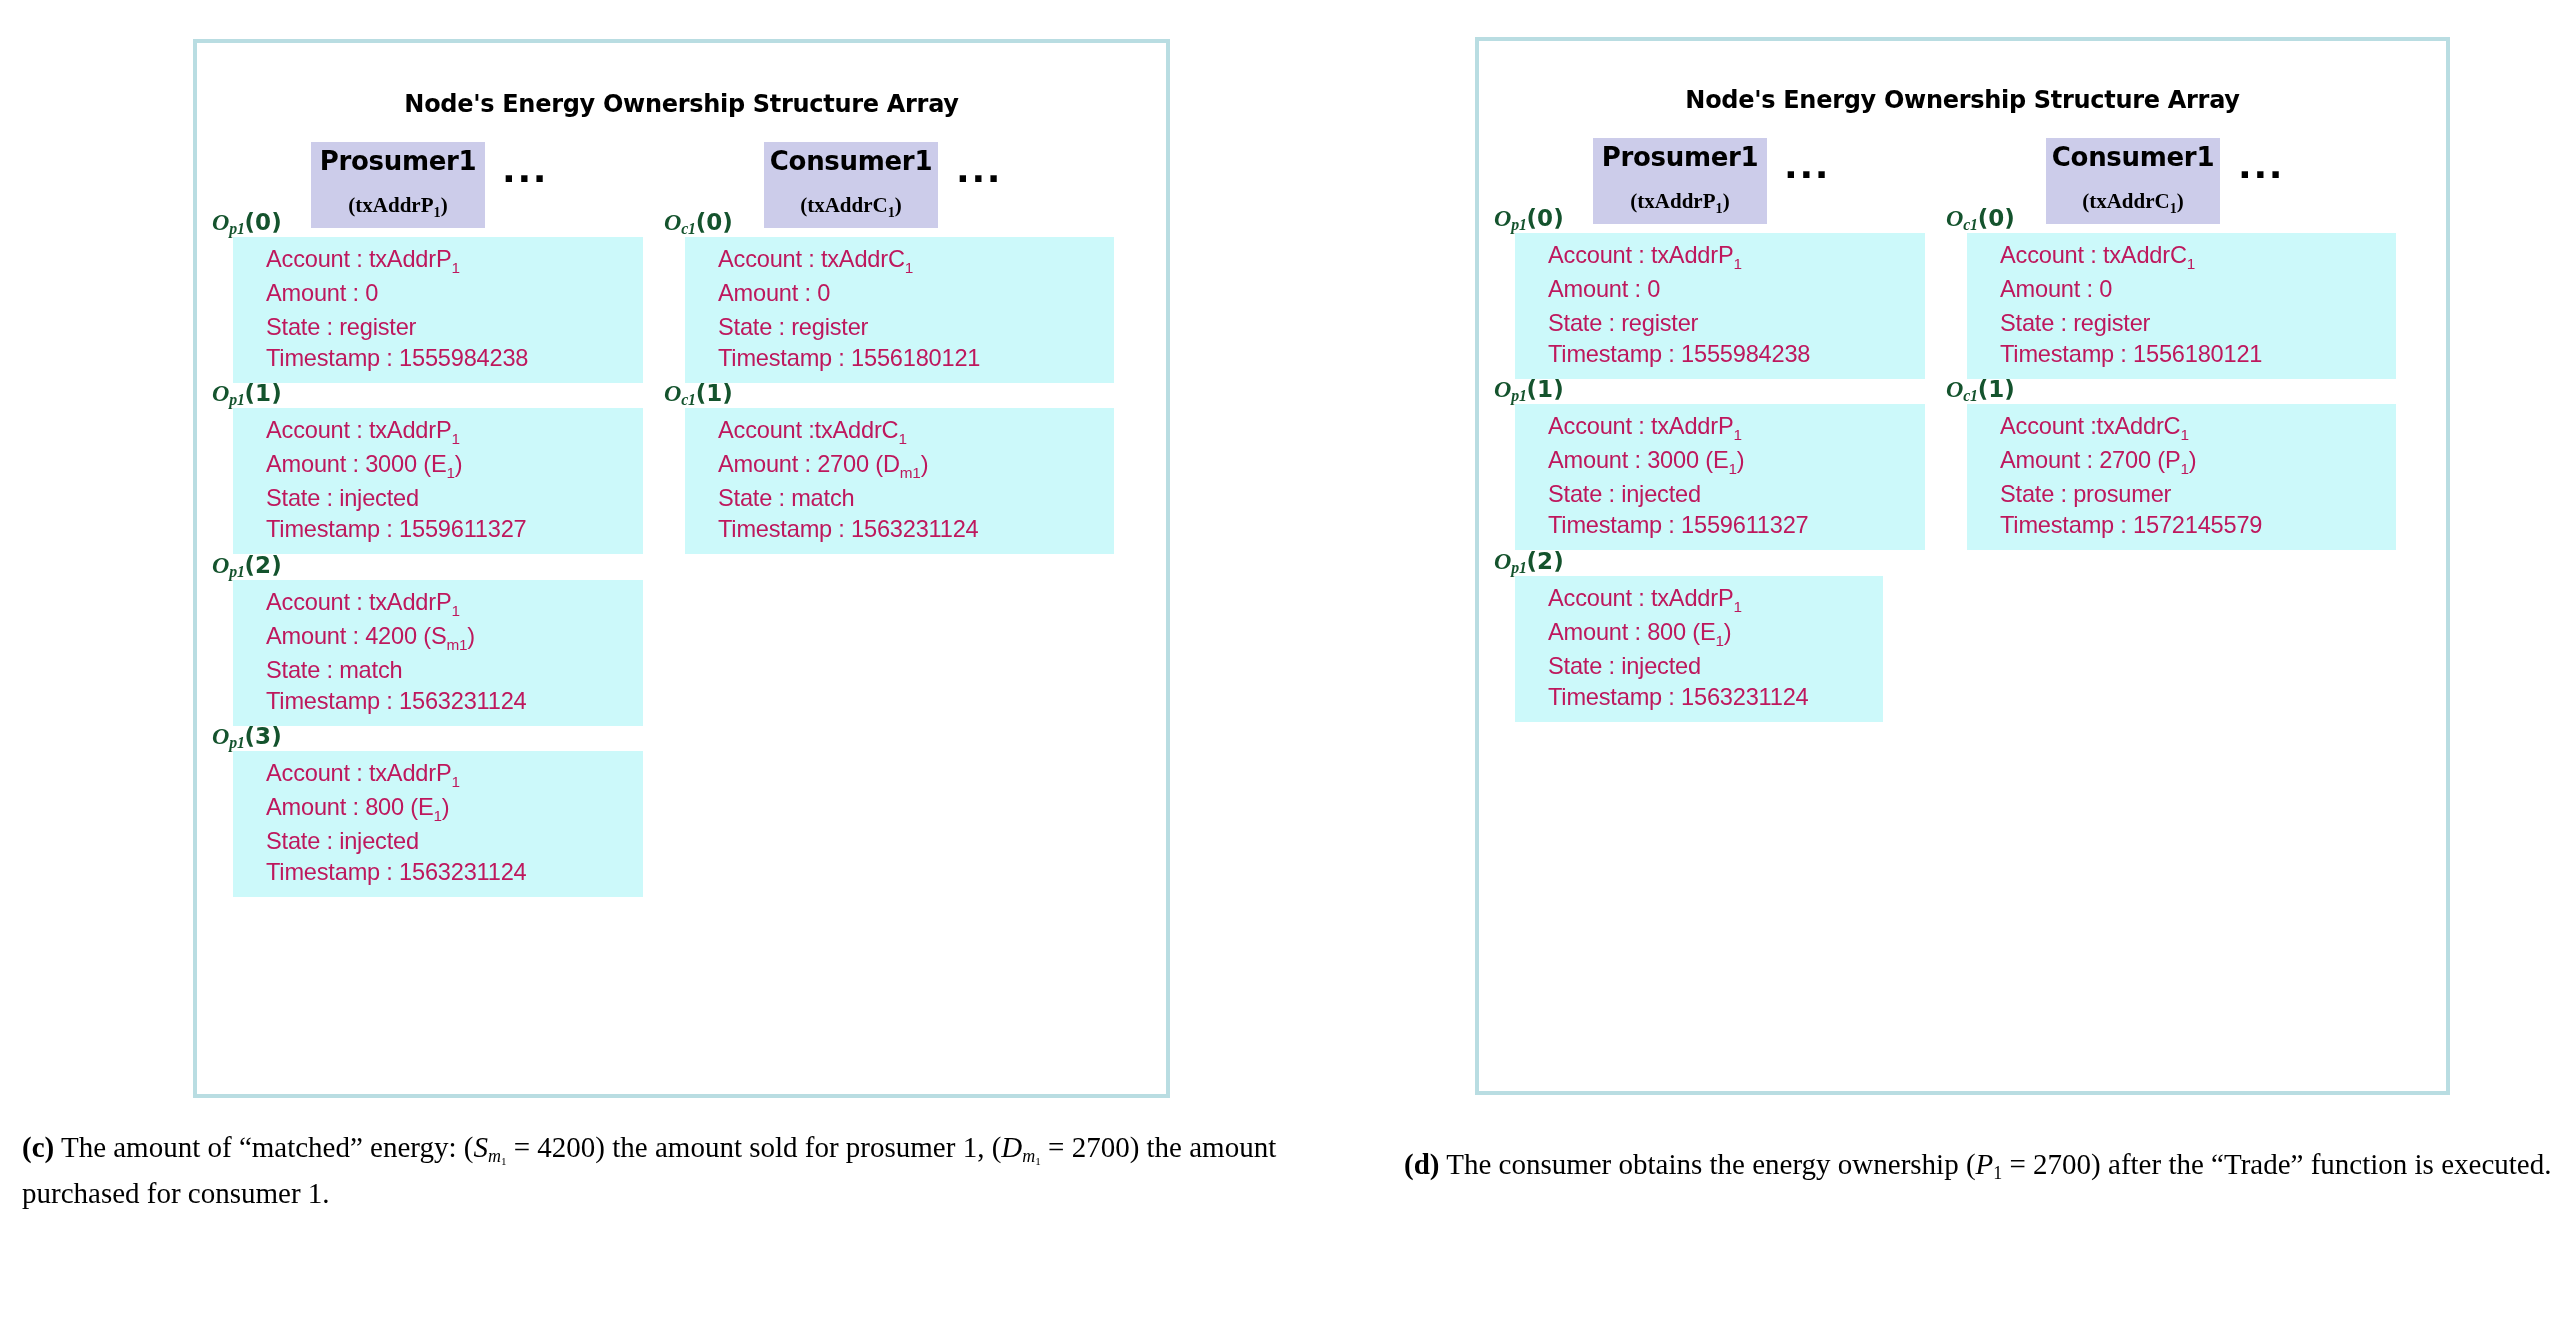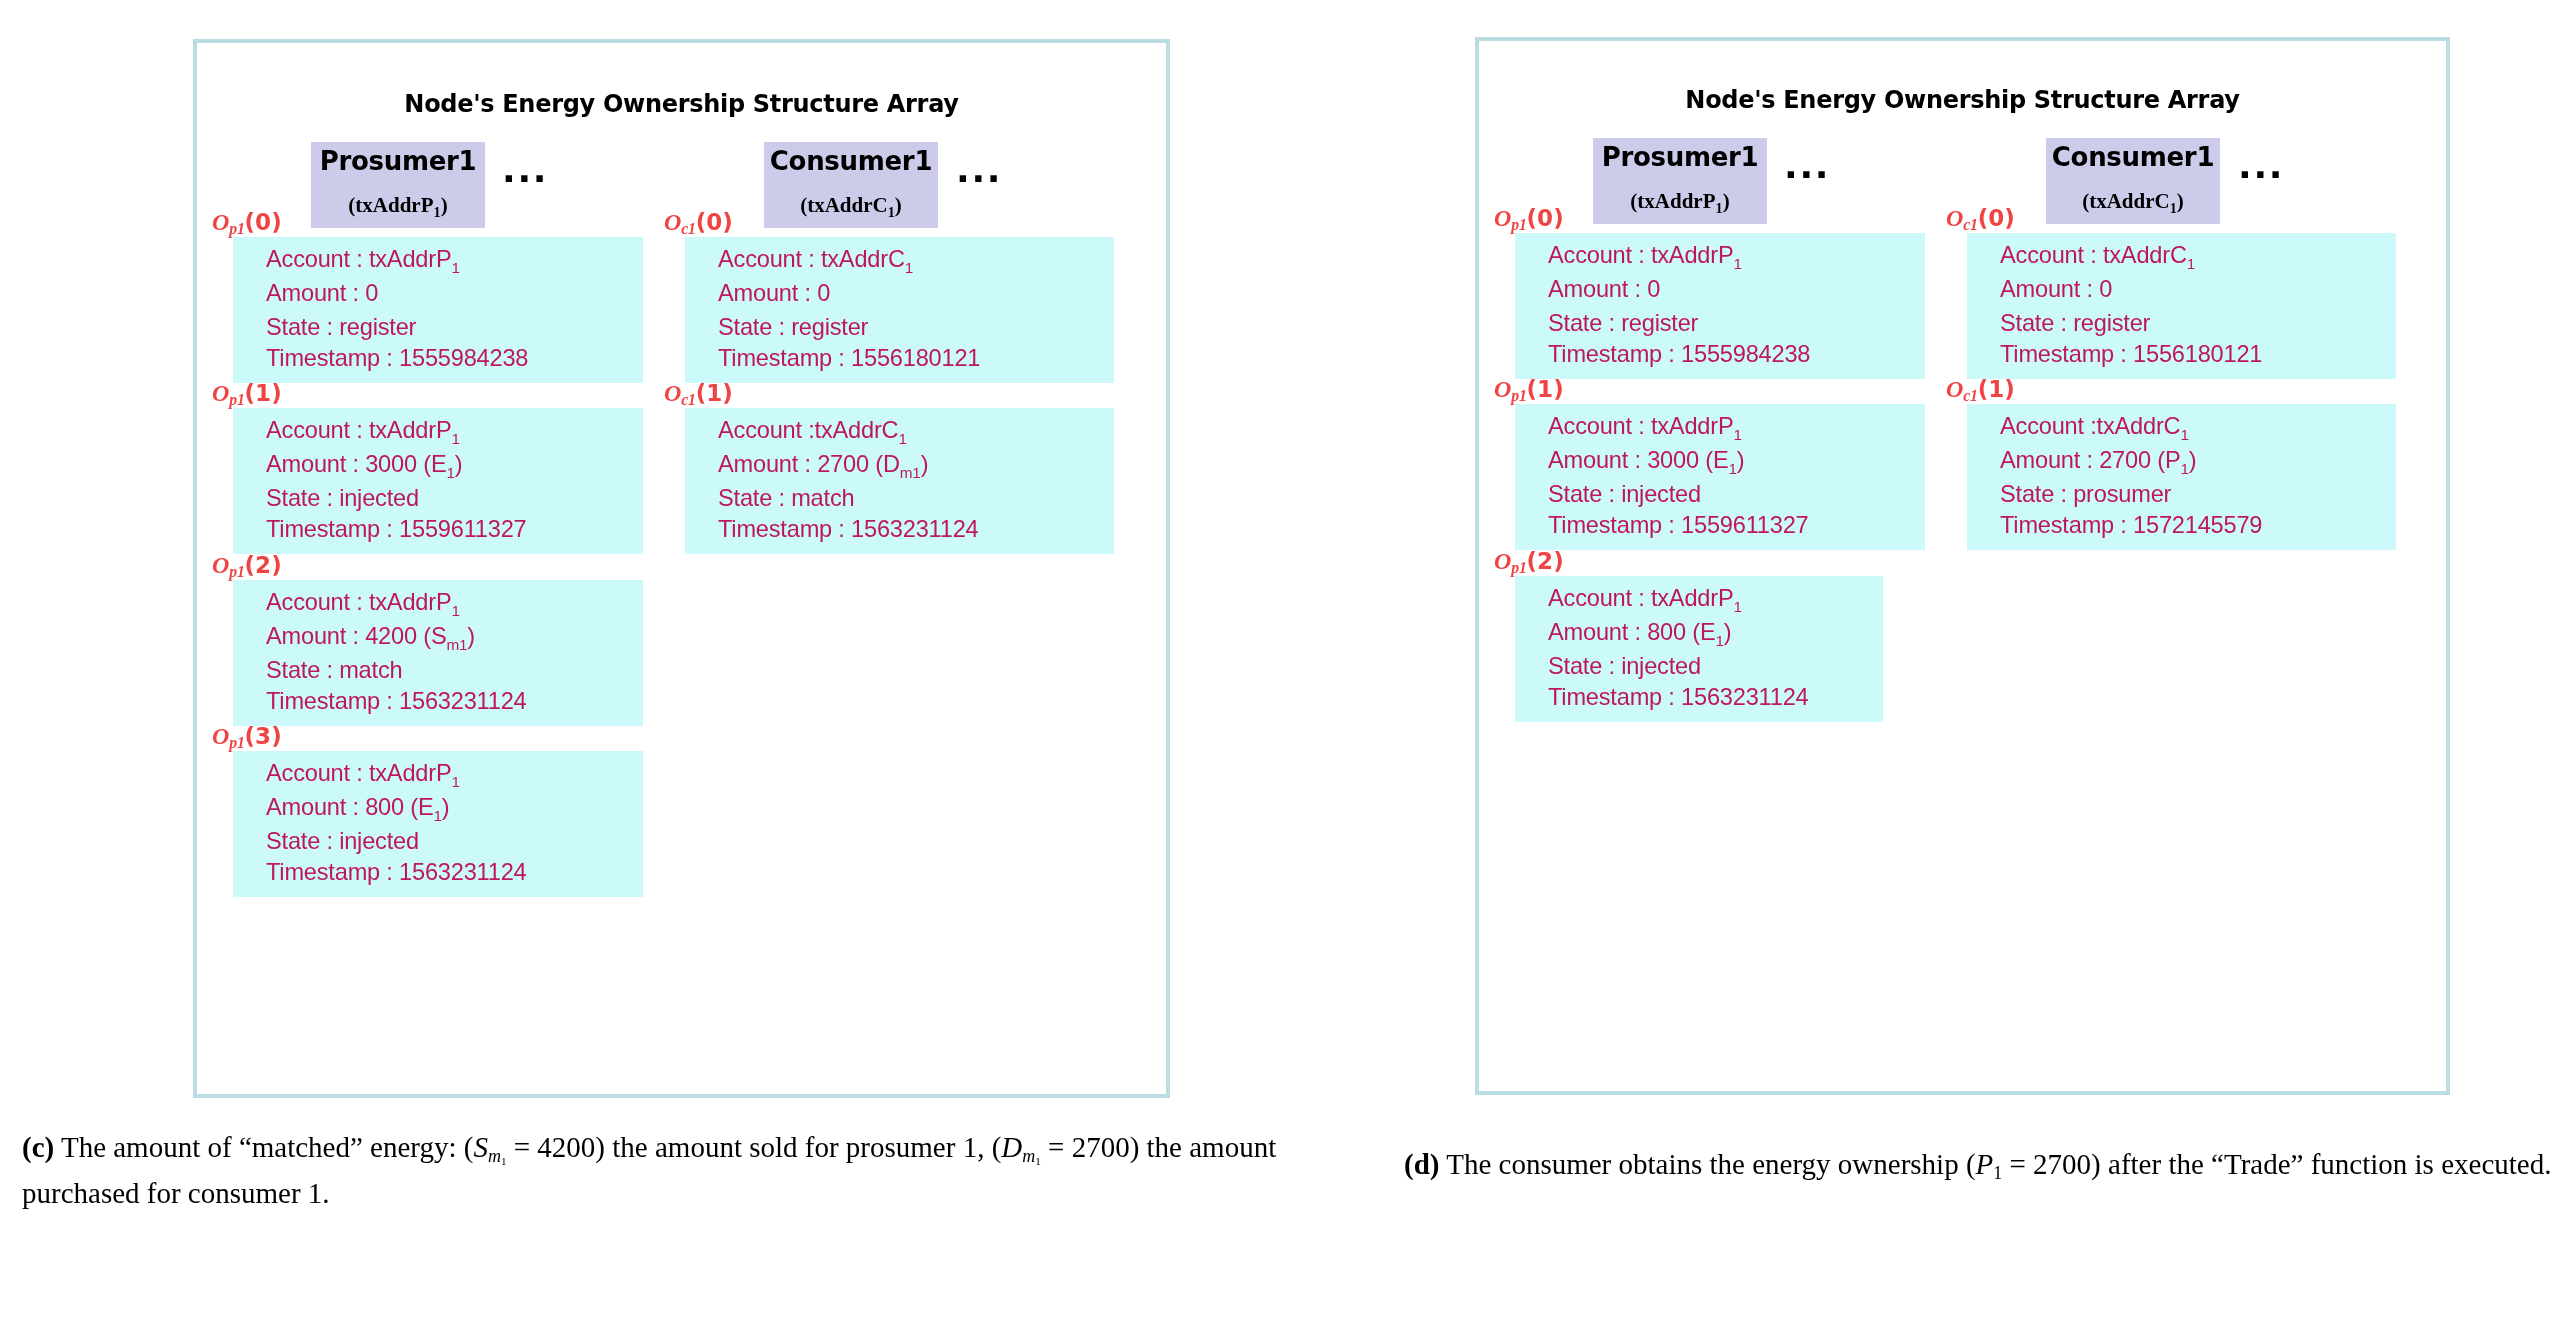--- a/index.html
+++ b/index.html
@@ -82,21 +82,21 @@
     position: absolute;
   }
   .entry-label {
     position: absolute;
     top: 0;
     left: 0;
     font-family: "Liberation Serif", serif;
     font-style: italic;
     font-weight: bold;
     font-size: 24px;
-    color: #ef4444;
+    color: #14532d;
     white-space: nowrap;
     line-height: 1;
     z-index: 3;
   }
   .entry-label .sub {
     font-size: 0.66em;
     font-style: italic;
     vertical-align: -0.28em;
     letter-spacing: -0.3px;
   }

